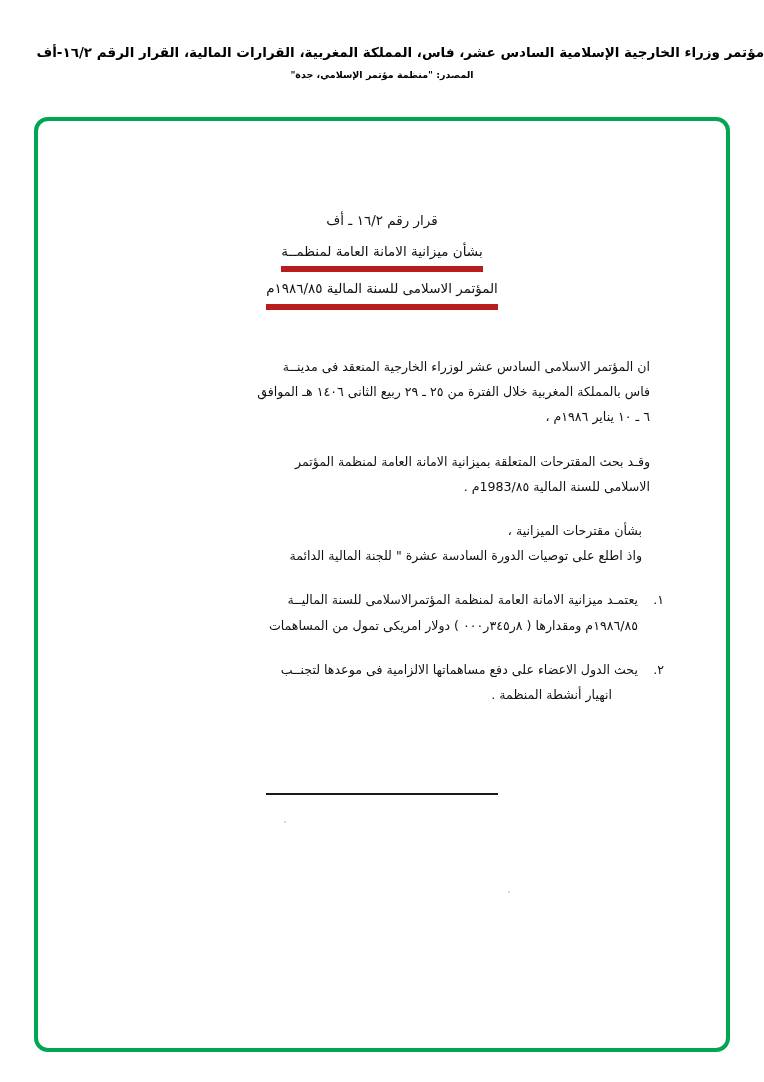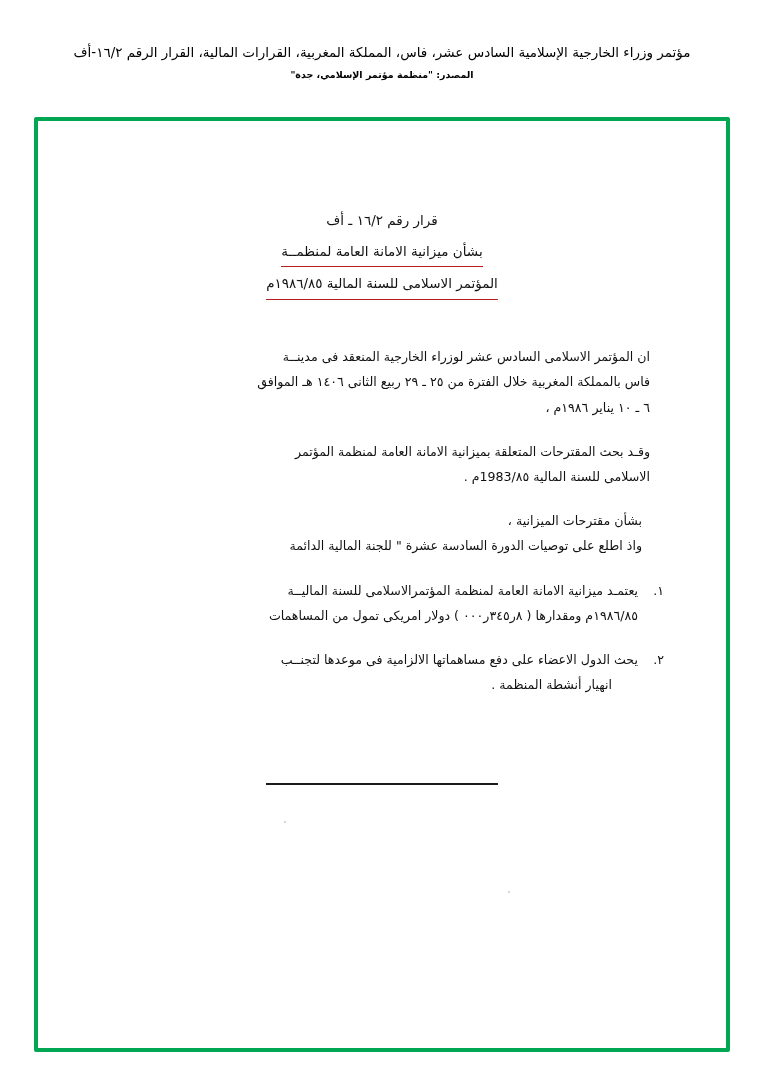--- a/index.html
+++ b/index.html
@@ -23,41 +23,42 @@
     box-sizing: border-box;
   }
 
   
   .doc-header {
     text-align: center;
     padding-top: 44px;
   }
   .doc-header-title {
     font-size: 13.5px;
-    font-weight: normal;
+    font-weight: bold;
     letter-spacing: 0px;
     color: #000;
     line-height: 1.3;
+    text-align: right;
   }
   .doc-header-source {
     font-size: 9.5px;
     font-weight: bold;
     color: #000;
     margin-top: 7px;
   }
 
   
   .frame {
     position: absolute;
     left: 34px;
     top: 117px;
     width: 696px;
     height: 935px;
     border: 4px solid #00a651;
-    border-radius: 2px;
+    border-radius: 14px;
     box-sizing: border-box;
     background: #ffffff;
   }
 
   .frame-inner {
     position: absolute;
     left: 0;
     top: 0;
     width: 100%;
     height: 100%;
@@ -72,21 +73,21 @@
   }
   .title-line {
     font-size: 13.5px;
     letter-spacing: 1.1px;
     line-height: 2.05;
     color: #111;
     display: block;
   }
   .title-line.underlined {
     display: inline-block;
-    border-bottom: 1px solid #b91c1c;
+    border-bottom: 6px solid #b91c1c;
     padding-bottom: 1px;
   }
   .title-line-wrap {
     display: block;
     line-height: 2.05;
   }
 
   
   .body {
     font-size: 12.6px;

